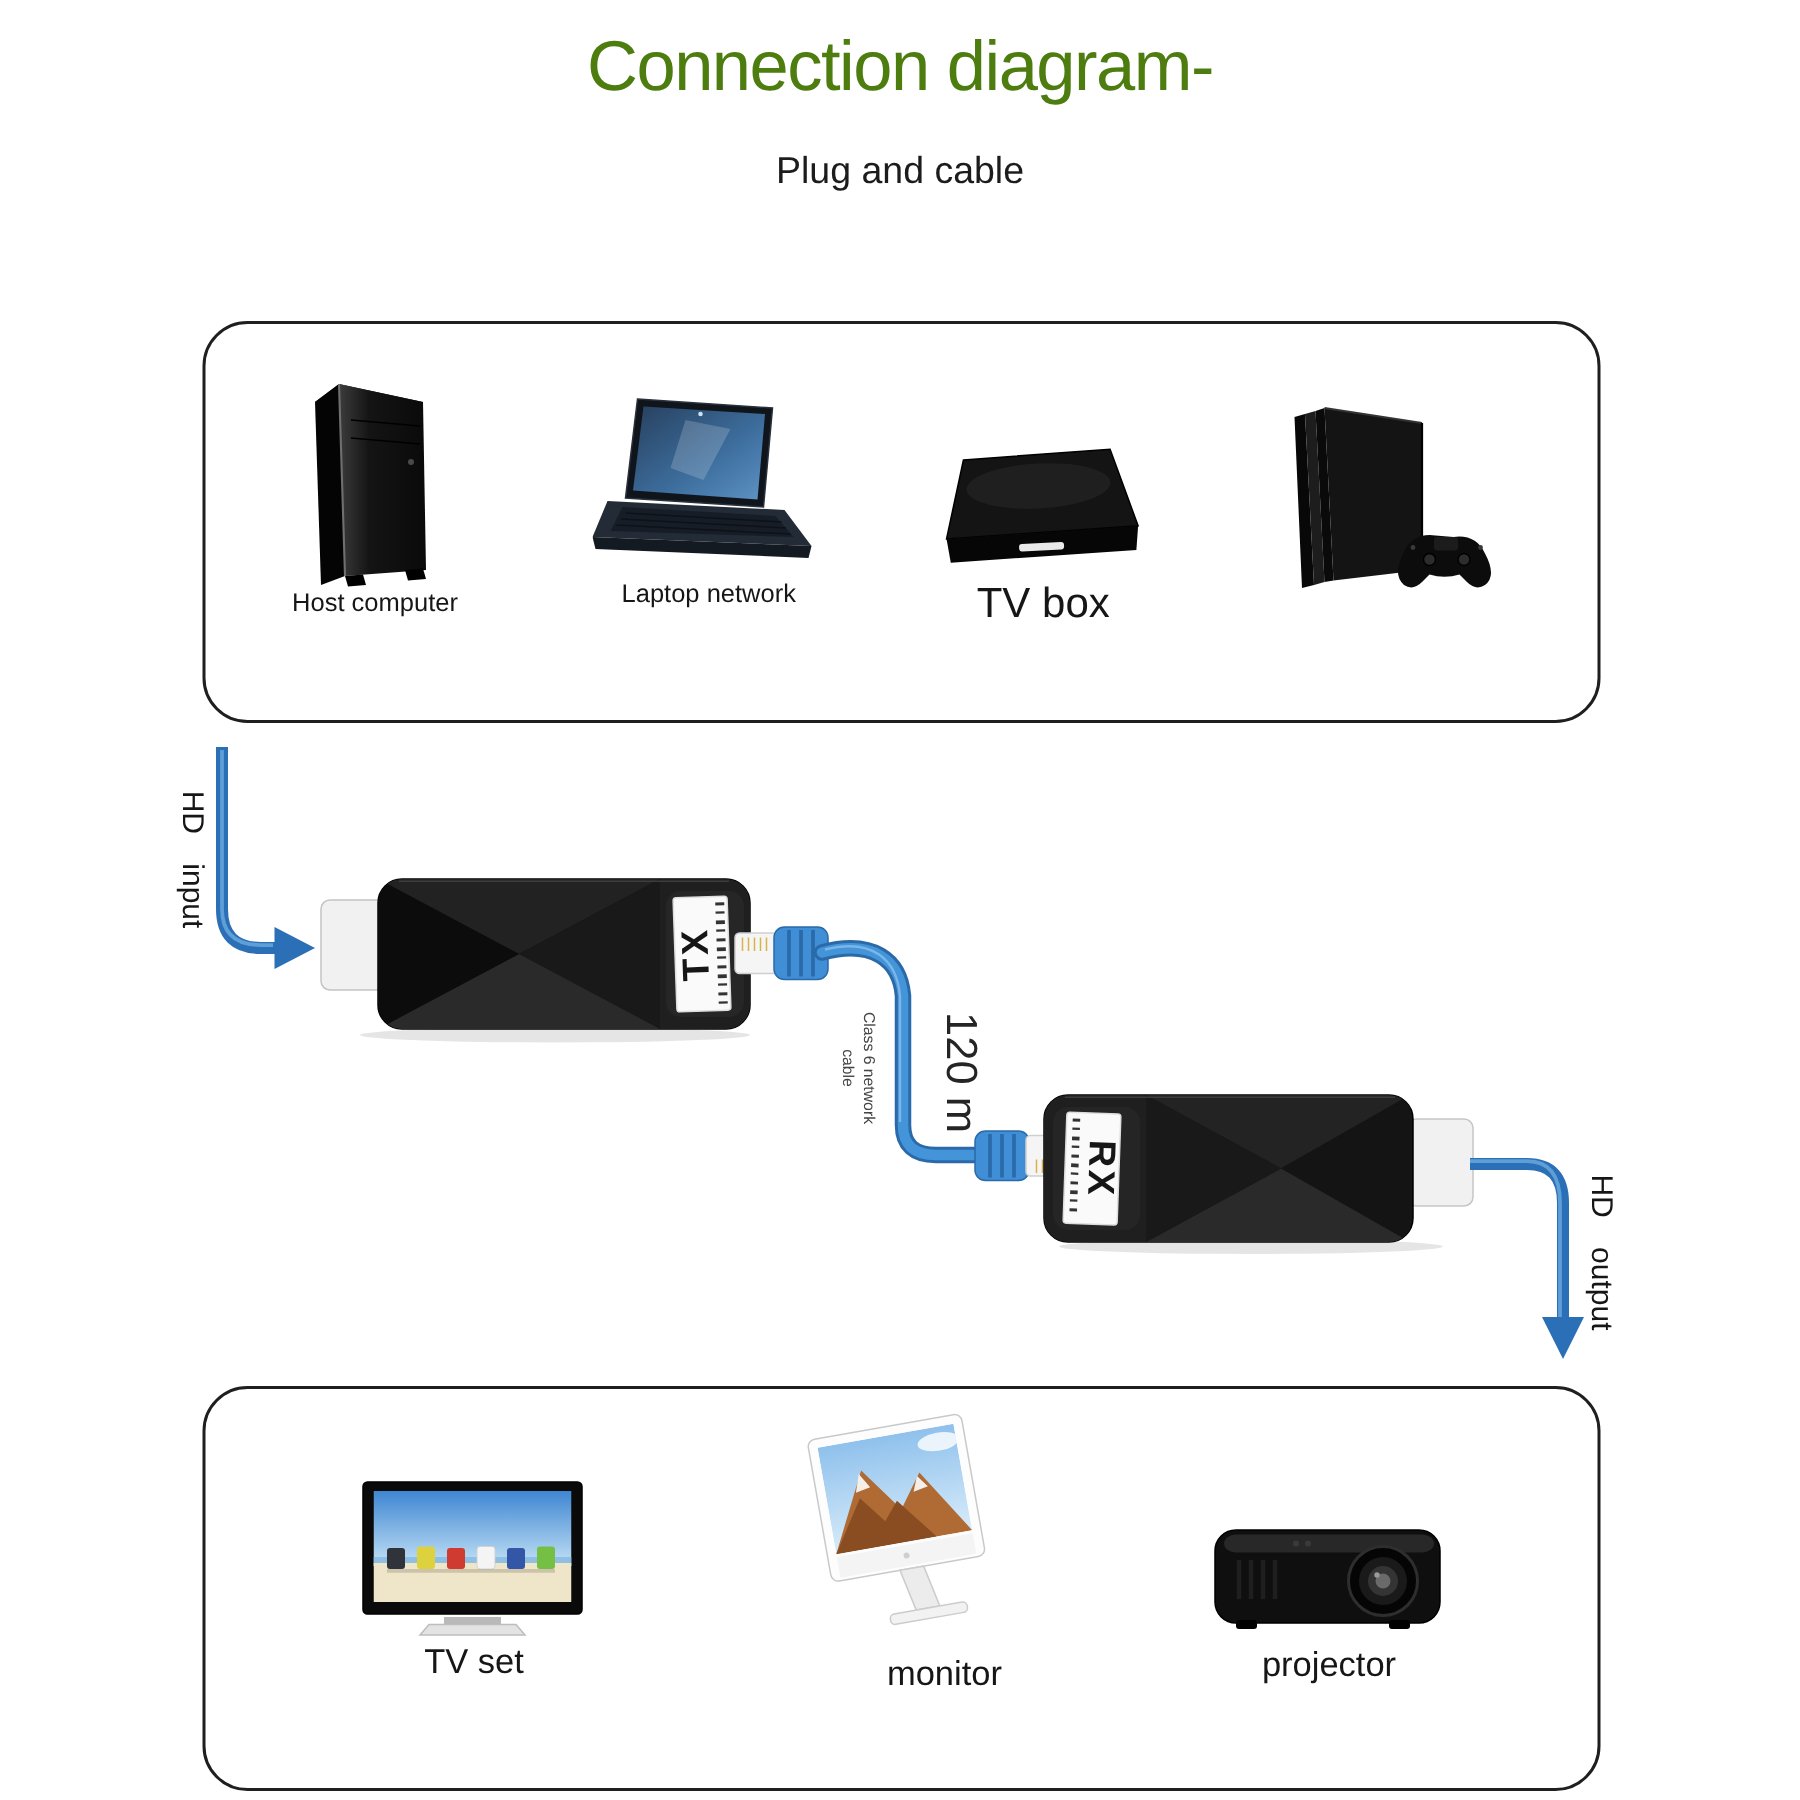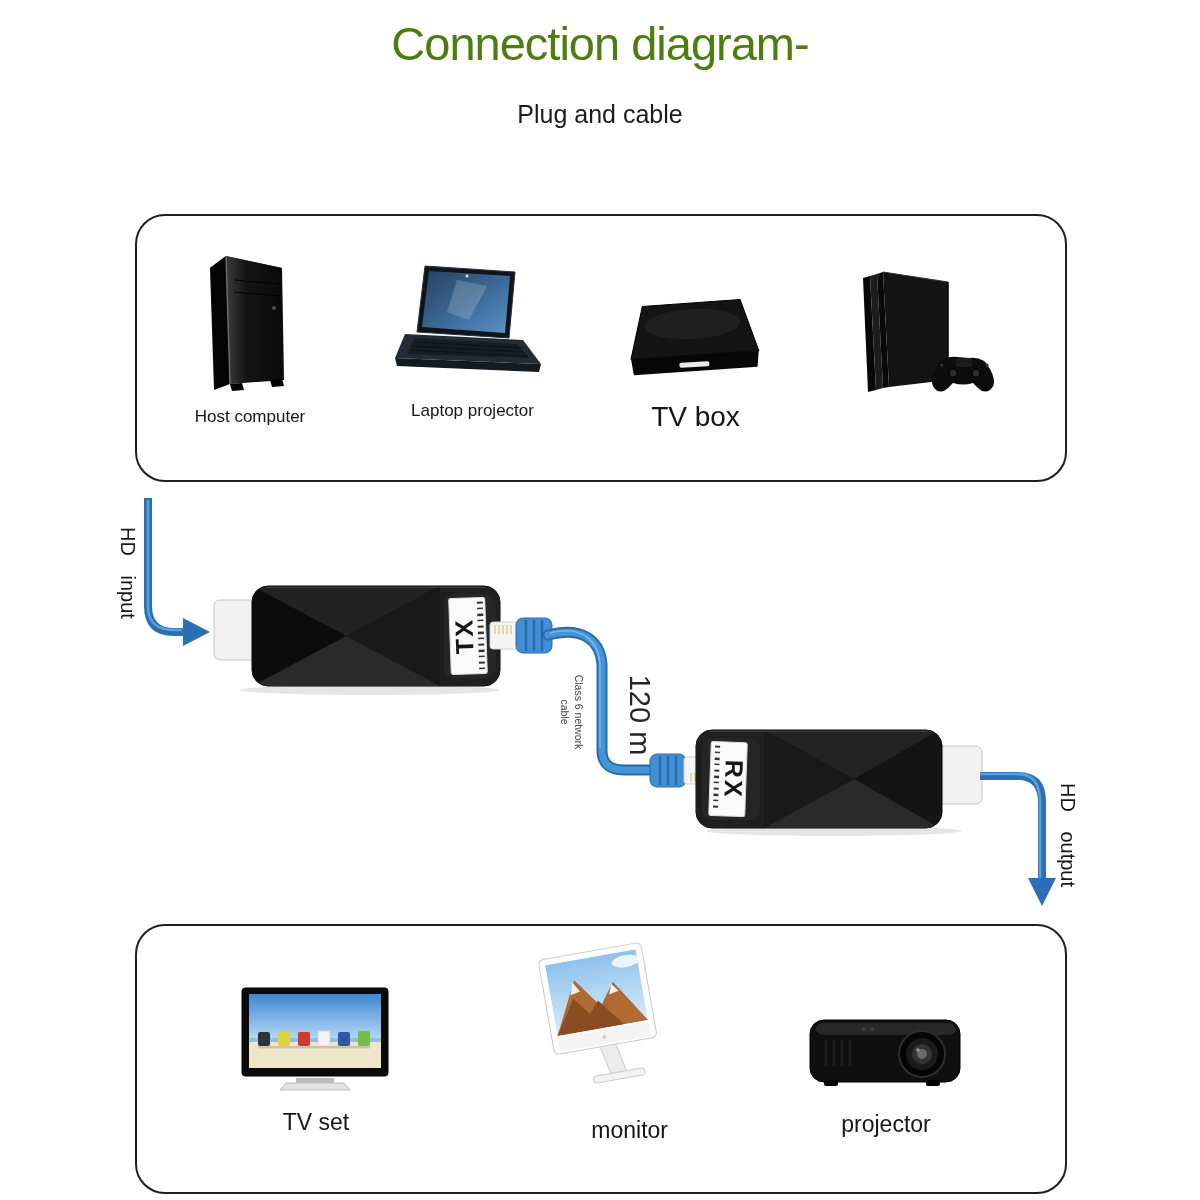--- a/index.html
+++ b/index.html
@@ -6,21 +6,21 @@
   .page{position:relative;width:1200px;height:1200px;background:#ffffff;
         font-family:"Liberation Sans",sans-serif;color:#1a1a1a;overflow:hidden;}
   .abs{position:absolute;}
   .title{top:16px;left:0;width:100%;text-align:center;font-size:47px;font-weight:400;
          letter-spacing:-1px;color:#4d7c0f;}
   .subtitle{top:100px;left:0;width:100%;text-align:center;font-size:25px;color:#1c1c1c;}
   .panel{border:2px solid #1f1f1f;border-radius:30px;background:#fff;}
   .panel.top{left:135px;top:214px;width:928px;height:264px;}
   .panel.bottom{left:135px;top:924px;width:928px;height:266px;}
   .device{position:absolute;text-align:center;}
-  .dev-label{font-size:17px;color:#161616;margin-top:15px;}
+  .dev-label{font-size:17px;color:#161616;margin-top:0;}
   .dev-label.big{font-size:28px;}
   .dev-label.bottom{font-size:23px;}
   .vtext{position:absolute;transform:rotate(90deg);white-space:nowrap;text-align:center;}
   .hd-label{font-size:20px;color:#161616;word-spacing:14px;}
   .cable-type{font-size:10.5px;color:#454545;line-height:1.3;white-space:normal;}
   .cable-len{font-size:29px;color:#252525;}
   svg{display:block;}
 </style>
 </head>
 <body>
@@ -67,21 +67,21 @@
       <polygon points="34,9 115,14 110,71 27,65" fill="url(#lg)"></polygon>
       <polygon points="62,18 92,24 74,58 52,50" fill="rgba(255,255,255,0.18)"></polygon>
       <circle cx="72" cy="14" r="1.5" fill="#cfe2f2"></circle>
       <polygon points="10,72 128,78 146,102 0,96" fill="#232b36"></polygon>
       <polygon points="20,76 122,82 134,96 12,92" fill="#171d26"></polygon>
       <line x1="22" y1="80" x2="126" y2="86" stroke="#0e1218" stroke-width="1"></line>
       <line x1="19" y1="84" x2="129" y2="90" stroke="#0e1218" stroke-width="1"></line>
       <line x1="16" y1="88" x2="132" y2="94" stroke="#0e1218" stroke-width="1"></line>
       <polygon points="0,96 146,102 144,110 2,104" fill="#141a22"></polygon>
     </svg>
-    <div class="dev-label">Laptop projector</div>
+    <div class="dev-label">Laptop network</div>
   </div>
 
   <div class="device" style="left:618px;top:290px;width:155px;">
     <svg width="150" height="96" viewBox="0 0 150 96">
       <g transform="rotate(-3 75 48)">
         <polygon points="26,14 124,12 140,64 12,66" fill="#141414" stroke="#000" stroke-width="1"></polygon>
         <ellipse cx="75" cy="34" rx="48" ry="15" fill="rgba(255,255,255,0.05)"></ellipse>
         <polygon points="12,66 140,64 138,80 14,82" fill="#060606"></polygon>
         <rect x="60" y="72" width="30" height="5" rx="2" fill="#e9e9e9"></rect>
       </g>

